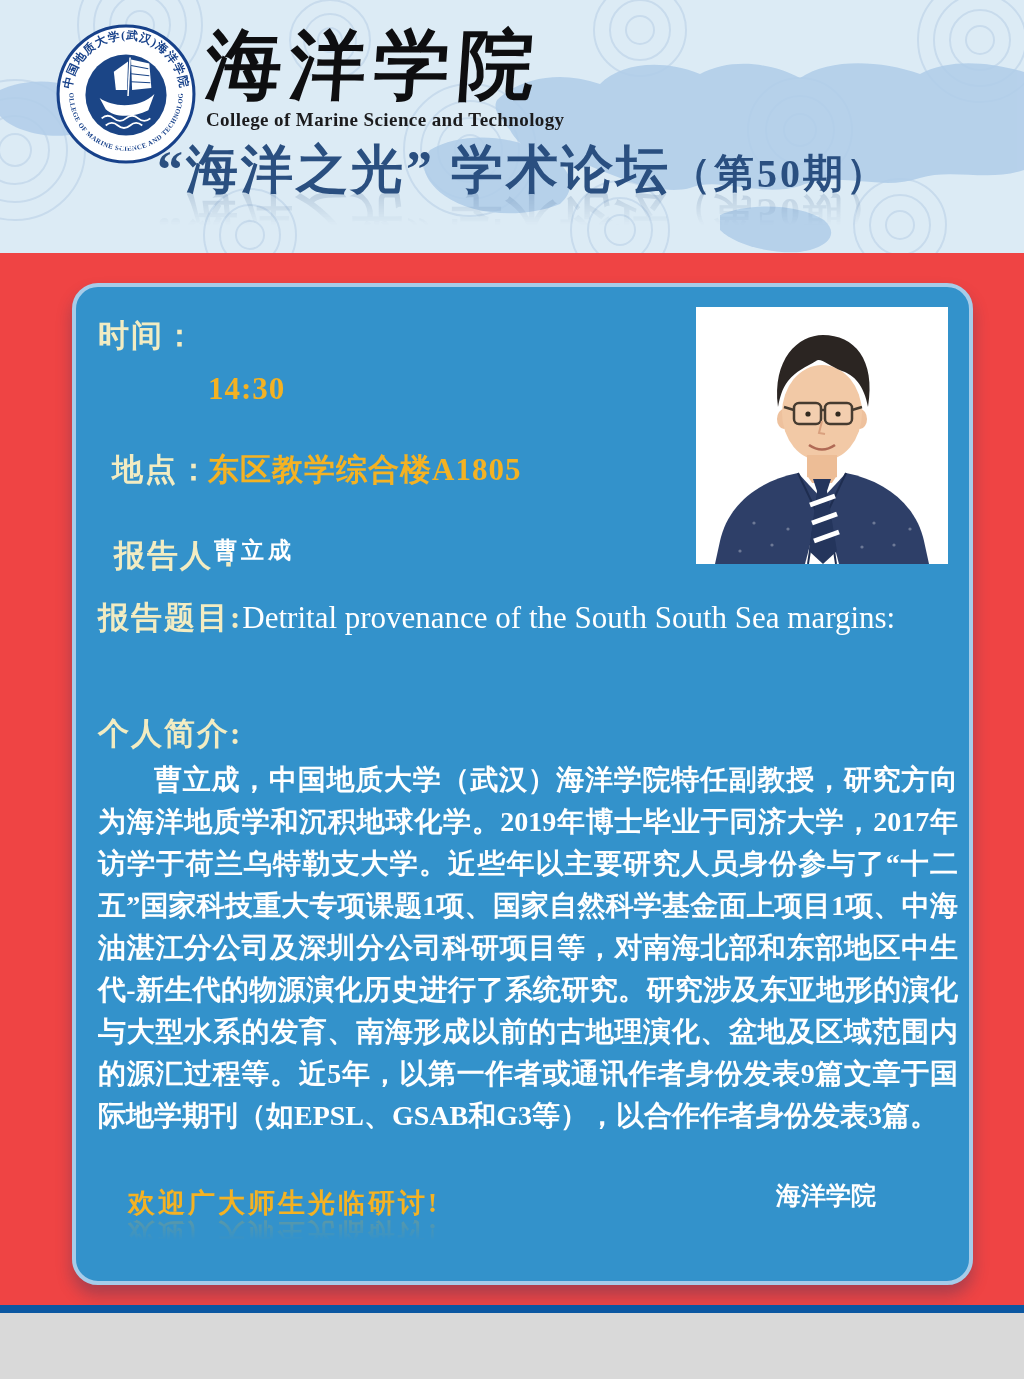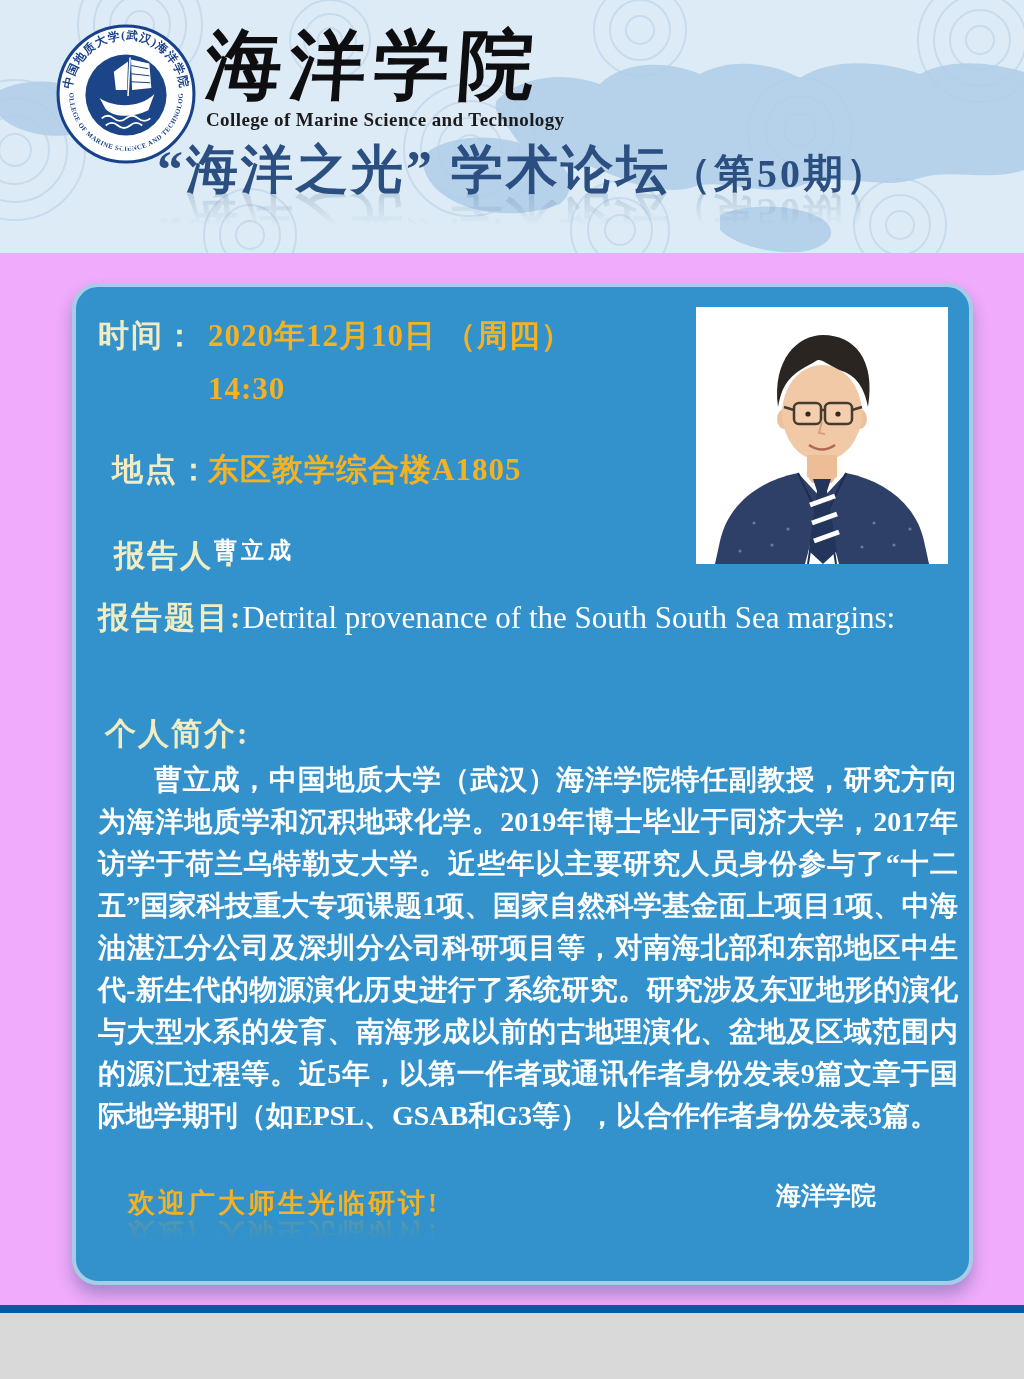--- a/index.html
+++ b/index.html
@@ -31,39 +31,39 @@
   .title-line { font-weight:bold; color:#2a4f80; letter-spacing:3px; line-height:1.1; white-space:nowrap; }
   .title-main { font-size:52px; }
   .title-paren { font-size:40px; }
   .title-mirror {
     transform:scaleY(-1); opacity:.22; margin-top:-10px;
     -webkit-mask-image:linear-gradient(to bottom, transparent 35%, rgba(0,0,0,.9) 100%);
             mask-image:linear-gradient(to bottom, transparent 35%, rgba(0,0,0,.9) 100%);
   }
 
   
-  .body-blue { position:absolute; left:0; top:253px; width:1024px; height:1052px; background:#f0abfc; }
+  .body-blue { position:absolute; left:0; top:253px; width:1024px; height:1052px; background:#ef4444; }
   .panel {
     position:absolute; left:72px; top:30px; width:901px; height:1002px;
     background:#3392cb; border:4px solid #a6cce9; border-radius:26px;
     box-shadow:0 10px 16px rgba(10,50,95,.30);
   }
 
   .label  { color:#f2ecc2; font-weight:bold; font-size:31px; letter-spacing:2px; }
   .gold   { color:#f4b223; font-weight:bold; font-size:31px; letter-spacing:1px; }
   .white-serif { color:#ffffff; font-size:31px; }
 
   .row { position:absolute; white-space:nowrap; }
   .r-time   { left:22px;  top:28px;  }
   .r-time2  { left:132px; top:84px;  }
   .r-venue  { left:36px;  top:162px; }
   .r-spk    { left:38px;  top:248px; }
   .r-topic  { left:22px;  top:310px; }
   .r-topic2 { left:22px;  top:368px; }
-  .r-bio-lab{ left:29px;  top:426px; }
+  .r-bio-lab{ left:22px;  top:426px; }
   .v-time  { position:absolute; left:132px; top:28px; }
   .v-venue { position:absolute; left:132px; top:162px; }
   .v-spk   { position:absolute; left:138px; top:248px; }
 
   .bio {
     position:absolute; left:22px; top:472px; width:860px;
     color:#ffffff; font-size:28px; line-height:42px;
     text-indent:2em; text-align:justify; font-weight:bold;
     font-family:"Liberation Serif","DejaVu Serif",serif;
   }
@@ -236,21 +236,20 @@
             <circle cx="92" cy="222" r="1.6"></circle>
               <circle cx="178" cy="216" r="1.6"></circle>
               <circle cx="198" cy="238" r="1.6"></circle>
             <circle cx="214" cy="222" r="1.6"></circle>
               <circle cx="166" cy="240" r="1.6"></circle>
           </g>
         </g>
       </svg>
 
       <div class="row r-time label">时间：</div>
-      <div class="v-time gold" style="white-space:nowrap;">2020年12月10日 （周四）</div>
       <div class="row r-time2 gold">14:30</div>
 
       <div class="row r-venue label">地点：</div>
       <div class="v-venue gold" style="white-space:nowrap;">东区教学综合楼A1805</div>
 
       <div class="row r-spk label">报告人：</div>
       <div class="v-spk" style="color:#ffffff; font-weight:bold; font-size:23px; letter-spacing:4px;">曹立成</div>
 
       <div class="row r-topic">
         <span class="label">报告题目:</span><span class="white-serif">Detrital provenance of the South South Sea margins:</span>

